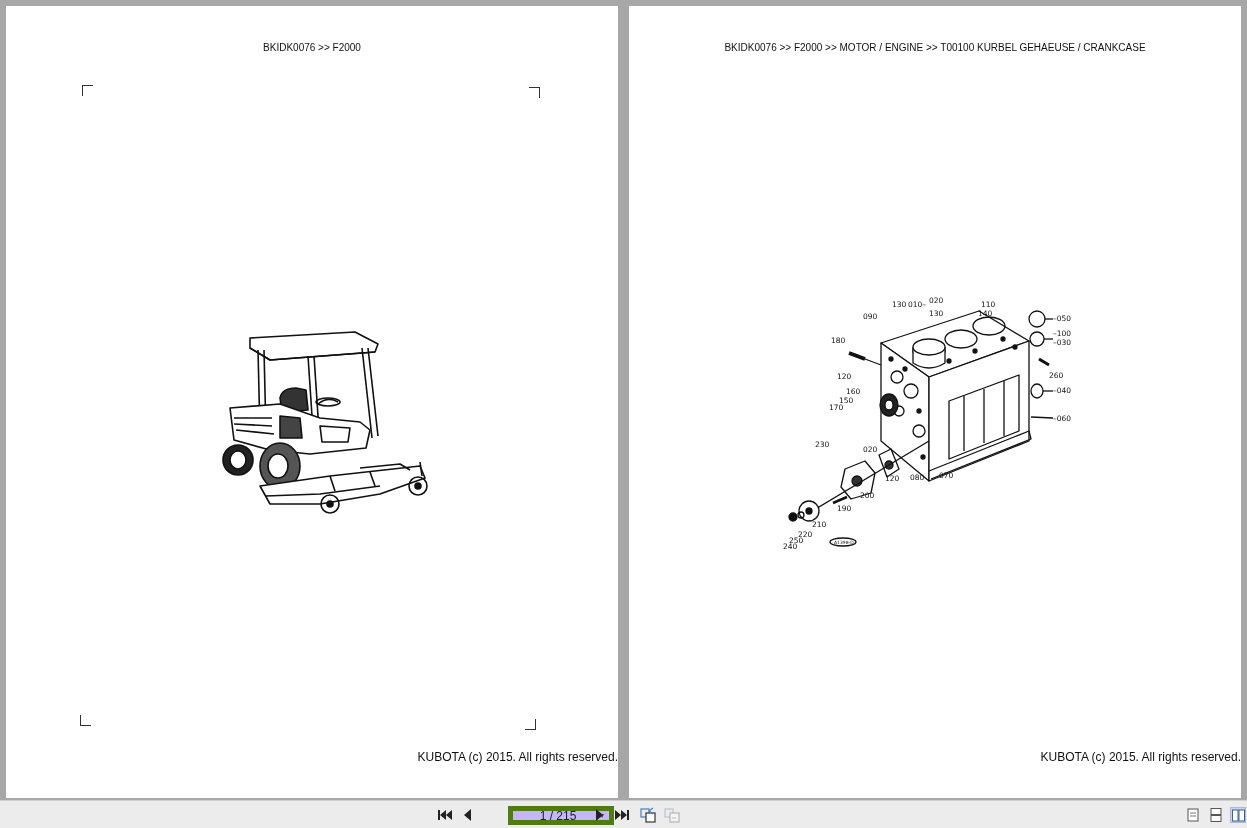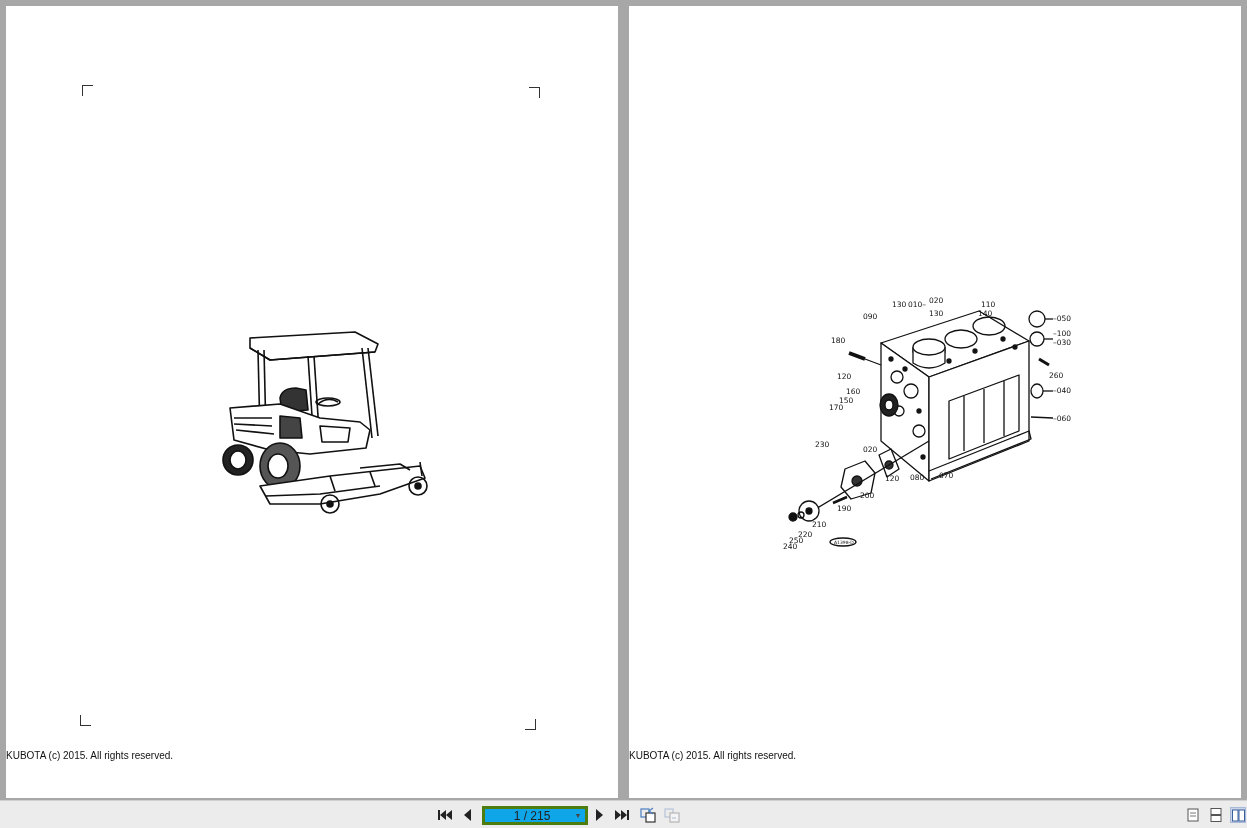--- a/index.html
+++ b/index.html
@@ -3,43 +3,44 @@
 <meta charset="utf-8">
 <style>
   * { box-sizing: border-box; margin: 0; padding: 0; }
   html, body { width: 1247px; height: 828px; overflow: hidden; }
   body { background: #a7a7a7; font-family: "Liberation Sans", sans-serif; position: relative; }
   .viewer { position: absolute; left: 0; top: 0; width: 1247px; height: 800px; background: #a7a7a7; }
   .page { position: absolute; top: 6px; height: 792px; background: #ffffff; }
   .page.left { left: 6px; width: 612px; }
   .page.right { left: 629px; width: 612px; }
   .page-header { position: absolute; top: 36px; left: 0; width: 100%; text-align: center; font-size: 10px; color: #111; }
-  .page-footer { position: absolute; top: 744px; left: 0; width: 100%; text-align: left; font-size: 10px; color: #111; }
+  .page-footer { position: absolute; top: 744px; left: 0; width: 100%; text-align: right; font-size: 12px; color: #111; }
   .crop { position: absolute; width: 11px; height: 11px; border-color: #333; border-style: solid; border-width: 0; }
   .crop.tl { border-top-width: 1.5px; border-left-width: 1.5px; }
   .crop.tr { border-top-width: 1.5px; border-right-width: 1.5px; }
   .crop.bl { border-bottom-width: 1.5px; border-left-width: 1.5px; }
   .crop.br { border-bottom-width: 1.5px; border-right-width: 1.5px; }
   .illustration { position: absolute; }
   .forward { position: absolute; left: 422px; top: 490px; font-family: "DejaVu Sans", sans-serif; font-weight: bold; font-size: 10.5px; line-height: 12px; color: #111; letter-spacing: -0.3px; }
   .forward div { white-space: nowrap; }
   .toolbar { position: absolute; left: 0; top: 800px; width: 1247px; height: 28px; background: #ececec; border-top: 1px solid #d0d0d0; }
   .tb-btn { position: absolute; top: 6px; height: 16px; display: flex; align-items: center; justify-content: center; cursor: pointer; }
-  .page-select { position: absolute; left: 482px; top: 5px; width: 106px; height: 19px; background: #0ea5e9; border: 3px solid #4d7c0f; font-size: 12px; color: #222; display: flex; align-items: center; }
+  .page-select { position: absolute; left: 508px; top: 5px; width: 106px; height: 19px; background: #c4b5fd; border: 5px solid #4d7c0f; font-size: 12px; color: #222; display: flex; align-items: center; }
   .page-select span.val { flex: 1; text-align: center; padding-left: 8px; }
   .page-select span.arrow { width: 14px; font-size: 7px; color: #444; text-align: center; }
   .view-btn { position: absolute; top: 6px; width: 16px; height: 16px; display: flex; align-items: center; justify-content: center; }
   .view-btn.active { background: #c9d4e8; border: 1px solid #a9b9d8; }
 </style>
 </head>
 <body>
 
 <div class="viewer">
 
   <div class="page left">
+    <div class="page-header">BKIDK0076 &gt;&gt; F2000</div>
     <div class="crop tl" style="left:76px;top:79px;"></div>
     <div class="crop tr" style="left:523px;top:81px;"></div>
     <div class="crop bl" style="left:74px;top:709px;"></div>
     <div class="crop br" style="left:519px;top:713px;"></div>
 
     <svg class="illustration" style="left:204px;top:320px;" width="225" height="190" viewBox="0 0 225 190">
       <g fill="none" stroke="#111" stroke-width="1.6" stroke-linejoin="round">
 
         <path d="M40 12 L145 6 L168 18 L165 26 L60 34 L40 22 Z" fill="#fff"></path>
         <path d="M40 22 L60 34 L165 26"></path>
@@ -80,20 +81,21 @@
         <ellipse cx="208" cy="160" rx="9" ry="9"></ellipse>
         <ellipse cx="208" cy="160" rx="3" ry="3" fill="#111"></ellipse>
         <path d="M210 136 L212 150"></path>
       </g>
     </svg>
 
     <div class="page-footer">KUBOTA (c) 2015. All rights reserved.</div>
   </div>
 
   <div class="page right">
+    <div class="page-header">BKIDK0076 &gt;&gt; F2000 &gt;&gt; MOTOR / ENGINE &gt;&gt; T00100   KURBEL GEHAEUSE / CRANKCASE</div>
 
     <svg class="illustration" style="left:150px;top:275px;" width="310" height="280" viewBox="0 0 310 280">
       <g fill="none" stroke="#111" stroke-width="1.3" stroke-linejoin="round">
 
         <path d="M102 62 L200 30 L250 60 L150 96 Z" fill="#fff"></path>
 
         <ellipse cx="150" cy="70" rx="16" ry="9"></ellipse>
         <ellipse cx="182" cy="58" rx="16" ry="9"></ellipse>
         <ellipse cx="210" cy="45" rx="16" ry="9"></ellipse>
 

